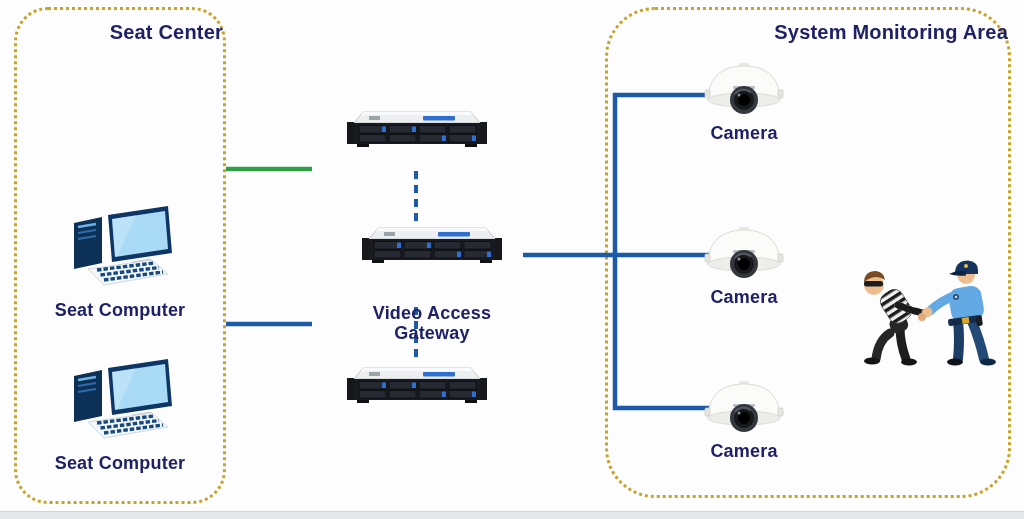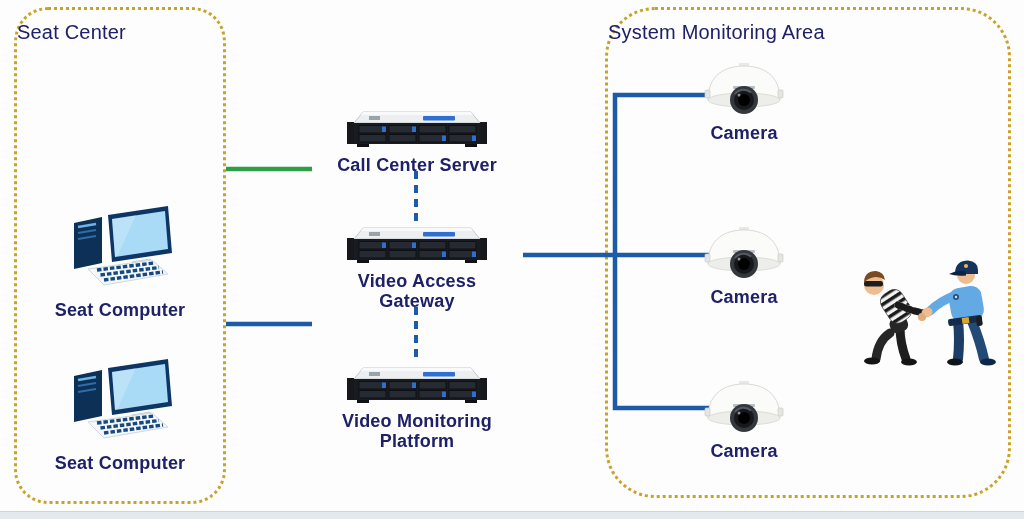--- a/index.html
+++ b/index.html
@@ -17,24 +17,24 @@
     position:relative;
   }
   .canvas{position:absolute;inset:0;width:1024px;height:519px;background:#fdfdfd;}
   .group-box{
     position:absolute;
     border:3px dotted var(--gold);
     background:transparent;
   }
   .group-title{
     width:100%;
-    text-align:left;
+    text-align:right;
     padding-top:11px;
     font-size:20px;
-    font-weight:normal;
+    font-weight:bold;
     color:var(--navy);
     letter-spacing:.2px;
   }
   .node{
     position:absolute;
     display:flex;
     flex-direction:column;
     align-items:center;
   }
   .node .label{
@@ -135,24 +135,23 @@
         <rect x="72" y="26.5" width="27" height="7.5" fill="#262a32" stroke="#0c0d10" stroke-width="0.8"></rect>
         <rect x="102" y="26.5" width="27" height="7.5" fill="#262a32" stroke="#0c0d10" stroke-width="0.8"></rect>
         <rect x="35" y="18.5" width="4" height="5.5" fill="#2f6fd0"></rect>
         <rect x="65" y="18.5" width="4" height="5.5" fill="#2f6fd0"></rect>
         <rect x="95" y="27.5" width="4" height="5.5" fill="#2f6fd0"></rect>
         <rect x="125" y="27.5" width="4" height="5.5" fill="#2f6fd0"></rect>
       </g>
       <rect x="10" y="36" width="12" height="3" fill="#101114"></rect>
       <rect x="118" y="36" width="12" height="3" fill="#101114"></rect>
     </svg>
-    <div class="label narrow">Call Center Server</div>
-  </div>
-
-  <div class="node" style="left:311px;top:224px;width:212px;">
+  </div>
+
+  <div class="node" style="left:326px;top:224px;width:212px;gap:32px;">
     <svg width="140" height="44" viewBox="0 0 140 44">
       <rect x="0" y="14" width="7" height="22" fill="#17181c"></rect>
       <rect x="133" y="14" width="7" height="22" fill="#17181c"></rect>
       <polygon points="16,4 124,4 133,15 7,15" fill="#eceef0" stroke="#c5c8cc" stroke-width="1"></polygon>
       <polygon points="16,4 124,4 126,7 14,7" fill="#f8f9fa"></polygon>
       <rect x="76" y="8" width="32" height="4.5" rx="1" fill="#2f6fd0"></rect>
       <rect x="22" y="8" width="11" height="4" fill="#9aa2aa"></rect>
       <rect x="7" y="15" width="126" height="21" fill="#191b20"></rect>
       <g>
         <rect x="12" y="17.5" width="27" height="7.5" fill="#262a32" stroke="#0c0d10" stroke-width="0.8"></rect>
@@ -193,21 +192,20 @@
         <rect x="72" y="26.5" width="27" height="7.5" fill="#262a32" stroke="#0c0d10" stroke-width="0.8"></rect>
         <rect x="102" y="26.5" width="27" height="7.5" fill="#262a32" stroke="#0c0d10" stroke-width="0.8"></rect>
         <rect x="35" y="18.5" width="4" height="5.5" fill="#2f6fd0"></rect>
         <rect x="65" y="18.5" width="4" height="5.5" fill="#2f6fd0"></rect>
         <rect x="95" y="27.5" width="4" height="5.5" fill="#2f6fd0"></rect>
         <rect x="125" y="27.5" width="4" height="5.5" fill="#2f6fd0"></rect>
       </g>
       <rect x="10" y="36" width="12" height="3" fill="#101114"></rect>
       <rect x="118" y="36" width="12" height="3" fill="#101114"></rect>
     </svg>
-    <div class="label narrow">Video Monitoring Platform</div>
   </div>
 
   <div class="node" style="left:664px;top:62px;width:160px;">
     <svg width="86" height="58" viewBox="0 0 86 58">
       <rect x="38" y="1" width="10" height="3" fill="#e8e8e4"></rect>
       <path d="M7,38 C7,12 25,4 43,4 C61,4 79,12 79,38 Z" fill="#fbfbf9" stroke="#dadad5" stroke-width="1"></path>
       <rect x="32" y="24" width="22" height="3" rx="1" fill="#b9bfc6"></rect>
       <rect x="4" y="28" width="5" height="8" rx="1" fill="#e5e5e1" stroke="#ccccc6" stroke-width="0.7"></rect>
       <rect x="77" y="28" width="5" height="8" rx="1" fill="#e5e5e1" stroke="#ccccc6" stroke-width="0.7"></rect>
       <ellipse cx="43" cy="38" rx="36" ry="7" fill="#ededea" stroke="#d5d5d0" stroke-width="0.8"></ellipse>

